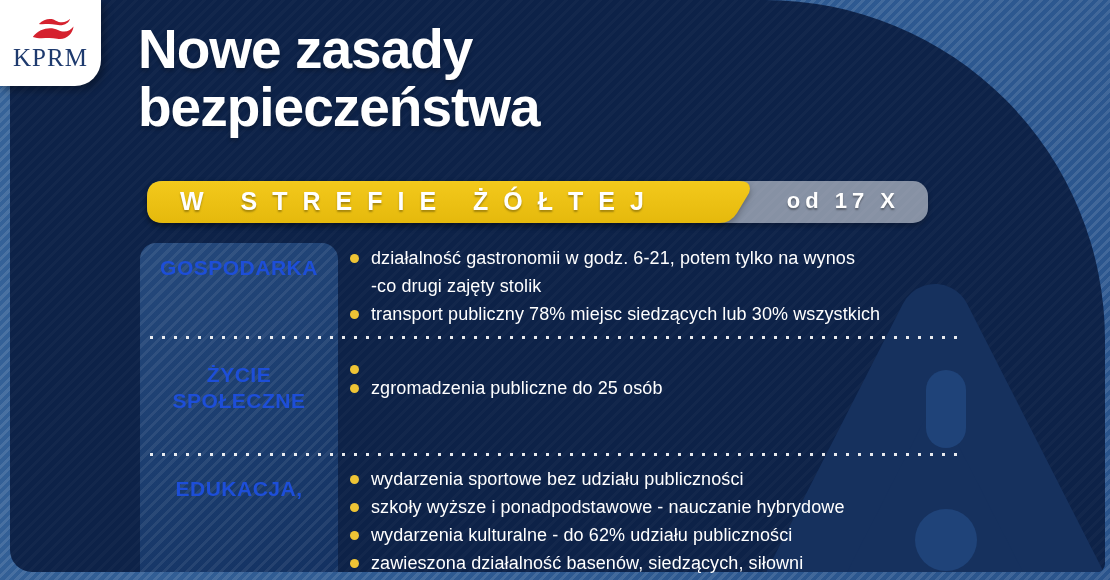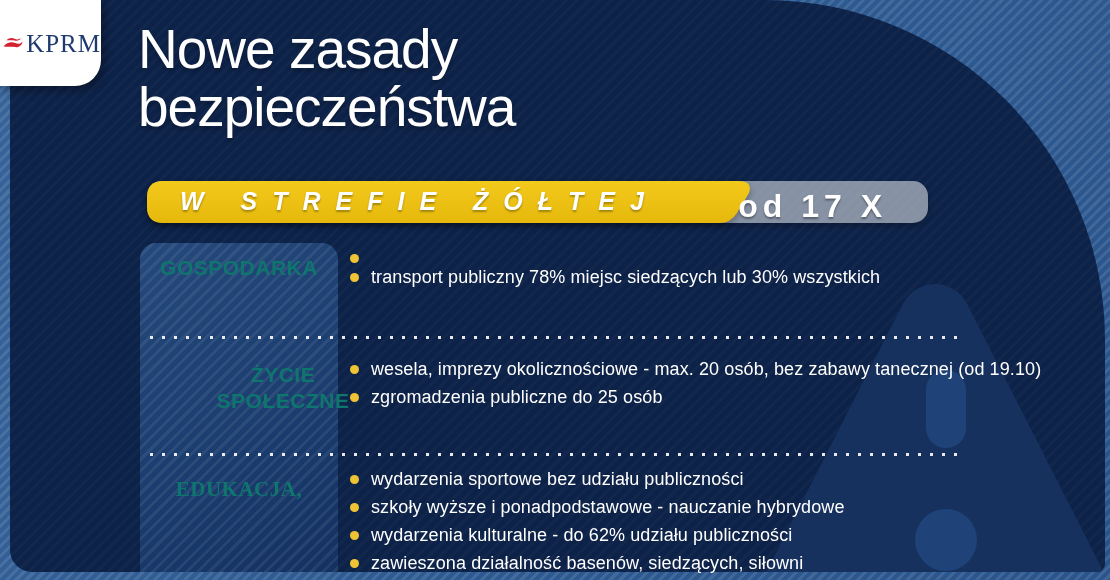--- a/index.html
+++ b/index.html
@@ -21,72 +21,71 @@
     position:absolute;inset:0;
     background:repeating-linear-gradient(135deg, rgba(255,255,255,0.025) 0 3px, rgba(255,255,255,0) 3px 8px);
   }
   .watermark{position:absolute;left:0;top:0;width:1095px;height:572px;}
 
   
   .logo-box{
     position:absolute;left:0;top:0;width:101px;height:86px;
     background:#ffffff;border-radius:0 0 26px 0;
     box-shadow:3px 4px 8px rgba(0,0,0,0.35);
-    display:flex;align-items:center;justify-content:center;gap:2px;
+    display:flex;flex-direction:column;align-items:center;justify-content:center;gap:2px;
     z-index:5;
   }
   .logo-flag{width:58px;height:26px;}
   .logo-text{
     font-family:"Liberation Serif","DejaVu Serif",serif;
     font-size:25px;color:#1e3a6e;letter-spacing:1px;line-height:1;
   }
 
   
   .title{
     position:absolute;left:138px;top:20px;z-index:4;
-    color:#ffffff;font-weight:normal;font-size:55px;line-height:58px;letter-spacing:-1px;
+    color:#ffffff;font-weight:bold;font-size:55px;line-height:58px;letter-spacing:-1px;
     text-shadow:0 3px 4px rgba(0,0,0,0.25);
   }
 
   
   .banner{position:absolute;left:147px;top:181px;width:781px;height:42px;z-index:4;}
   .banner .badge{
     position:absolute;inset:0;border-radius:15px;
     background:rgba(255,255,255,0.5);
     box-shadow:0 3px 5px rgba(0,0,0,0.25);
   }
   .banner .yellow{position:absolute;left:0;top:0;width:625px;height:42px;filter:drop-shadow(0 3px 3px rgba(0,0,0,0.3));}
   .zone-label{
     position:absolute;left:33px;top:8px;z-index:2;
     color:#ffffff;font-weight:bold;font-size:25px;letter-spacing:15px;line-height:1;
     text-shadow:0 2px 2px rgba(0,0,0,0.3);
-    font-style:italic;
   }
   .date-badge{
-    position:absolute;right:41px;top:9px;z-index:2;
-    color:#ffffff;font-weight:bold;font-size:32px;letter-spacing:5px;line-height:1;
+    position:absolute;right:28px;top:9px;z-index:2;
+    color:#ffffff;font-weight:bold;font-size:22px;letter-spacing:5px;line-height:1;
     text-shadow:0 2px 2px rgba(0,0,0,0.35);
   }
 
   
   .label-column{
     position:absolute;left:140px;top:243px;width:198px;height:329px;z-index:3;
     border-radius:16px 16px 0 0;
     background:
       repeating-linear-gradient(135deg, rgba(255,255,255,0.07) 0 3px, rgba(255,255,255,0) 3px 8px),
       linear-gradient(150deg,#25497c 0%,#1b3d6f 55%,#133161 100%);
   }
   .sec-label{
     position:absolute;left:140px;width:198px;z-index:4;text-align:center;
-    color:#0f766e;font-weight:bold;font-size:21px;line-height:26px;letter-spacing:0.5px;
+    color:#1d4ed8;font-weight:bold;font-size:21px;line-height:26px;letter-spacing:0.5px;
   }
   .sec-label span{display:block;}
   .lbl-1{top:255px;}
-  .lbl-2{top:362px;margin-left:44px;}
-  .lbl-3{top:476px;font-family:Liberation Serif, serif;}
+  .lbl-2{top:362px;}
+  .lbl-3{top:476px;}
 
   
   .dotted{
     position:absolute;left:150px;width:812px;height:3px;z-index:4;opacity:0.9;
     background:repeating-linear-gradient(90deg,#ffffff 0 3px,rgba(255,255,255,0) 3px 12px);
   }
   .dot-1{top:336px;}
   .dot-2{top:453px;}
 
   
@@ -156,35 +155,36 @@
 <div class="sec-label lbl-3">
   <span>EDUKACJA,</span>
 </div>
 
 <div class="dotted dot-1"></div>
 <div class="dotted dot-2"></div>
 
 <div class="rules sec-1">
   <div class="bullet-row">
     <div class="bullet-dot"></div>
+    <div class="bullet-text">
+      <span>działalność gastronomii w godz. 6-21, potem tylko na wynos</span>
+      <span>-co drugi zajęty stolik</span>
+    </div>
   </div>
   <div class="bullet-row">
     <div class="bullet-dot"></div>
     <div class="bullet-text">
       <span>transport publiczny 78% miejsc siedzących lub 30% wszystkich</span>
     </div>
   </div>
 </div>
 
 <div class="rules sec-2">
   <div class="bullet-row">
     <div class="bullet-dot"></div>
-    <div class="bullet-text">
-      <span>wesela, imprezy okolicznościowe - max. 20 osób,  bez zabawy tanecznej (od 19.10)</span>
-    </div>
   </div>
   <div class="bullet-row">
     <div class="bullet-dot"></div>
     <div class="bullet-text">
       <span>zgromadzenia publiczne do 25 osób</span>
     </div>
   </div>
 </div>
 
 <div class="rules sec-3">

